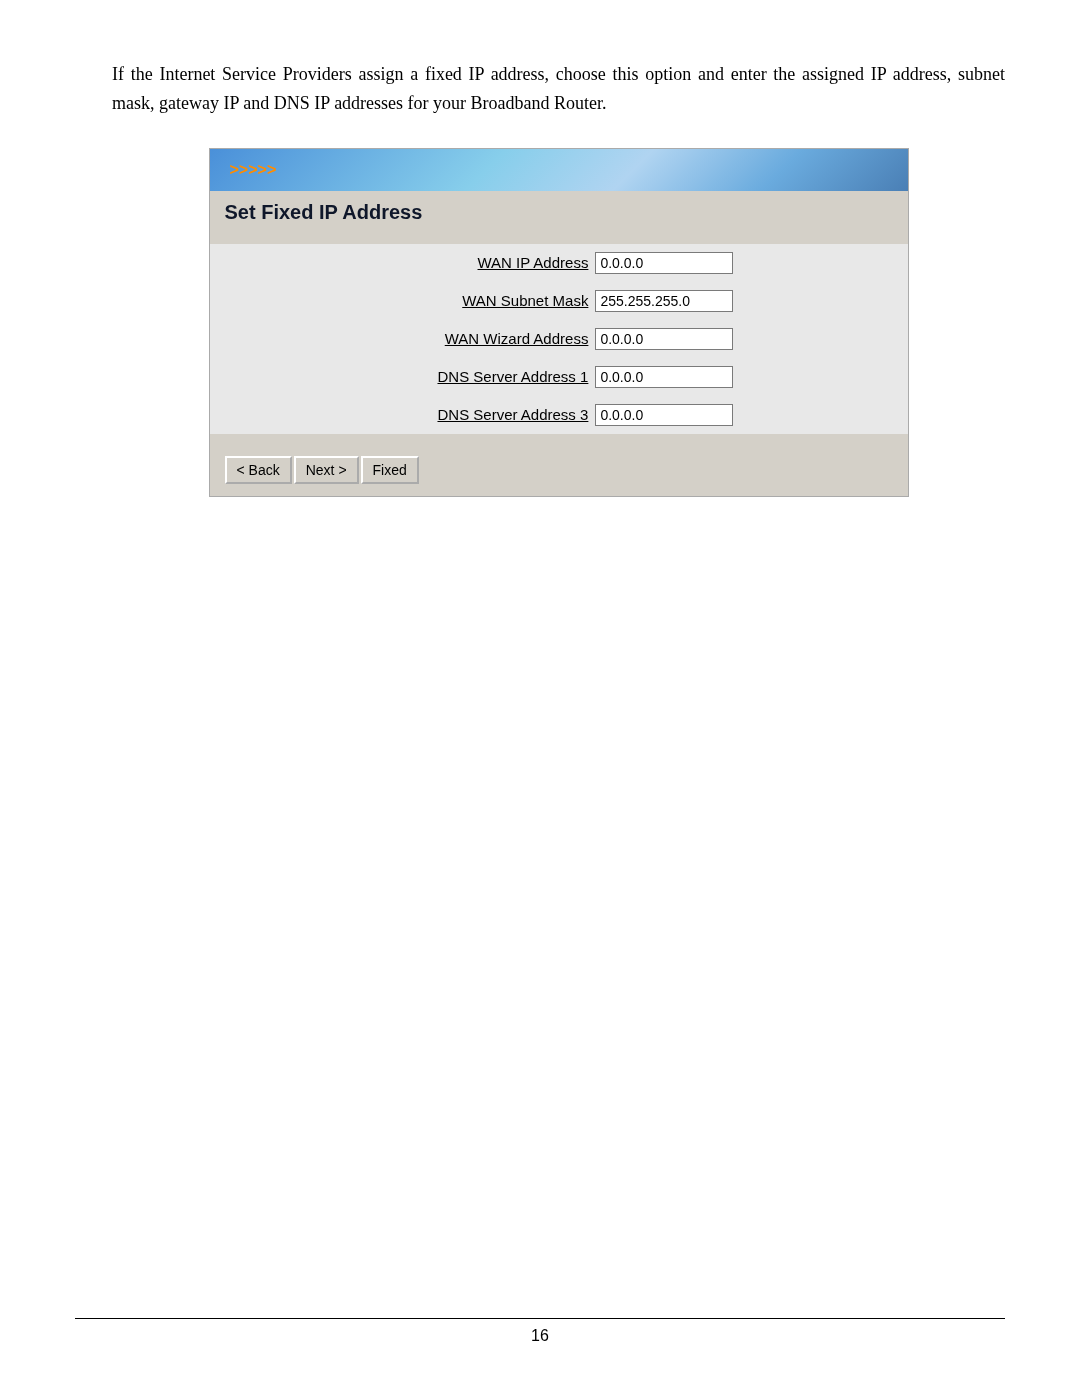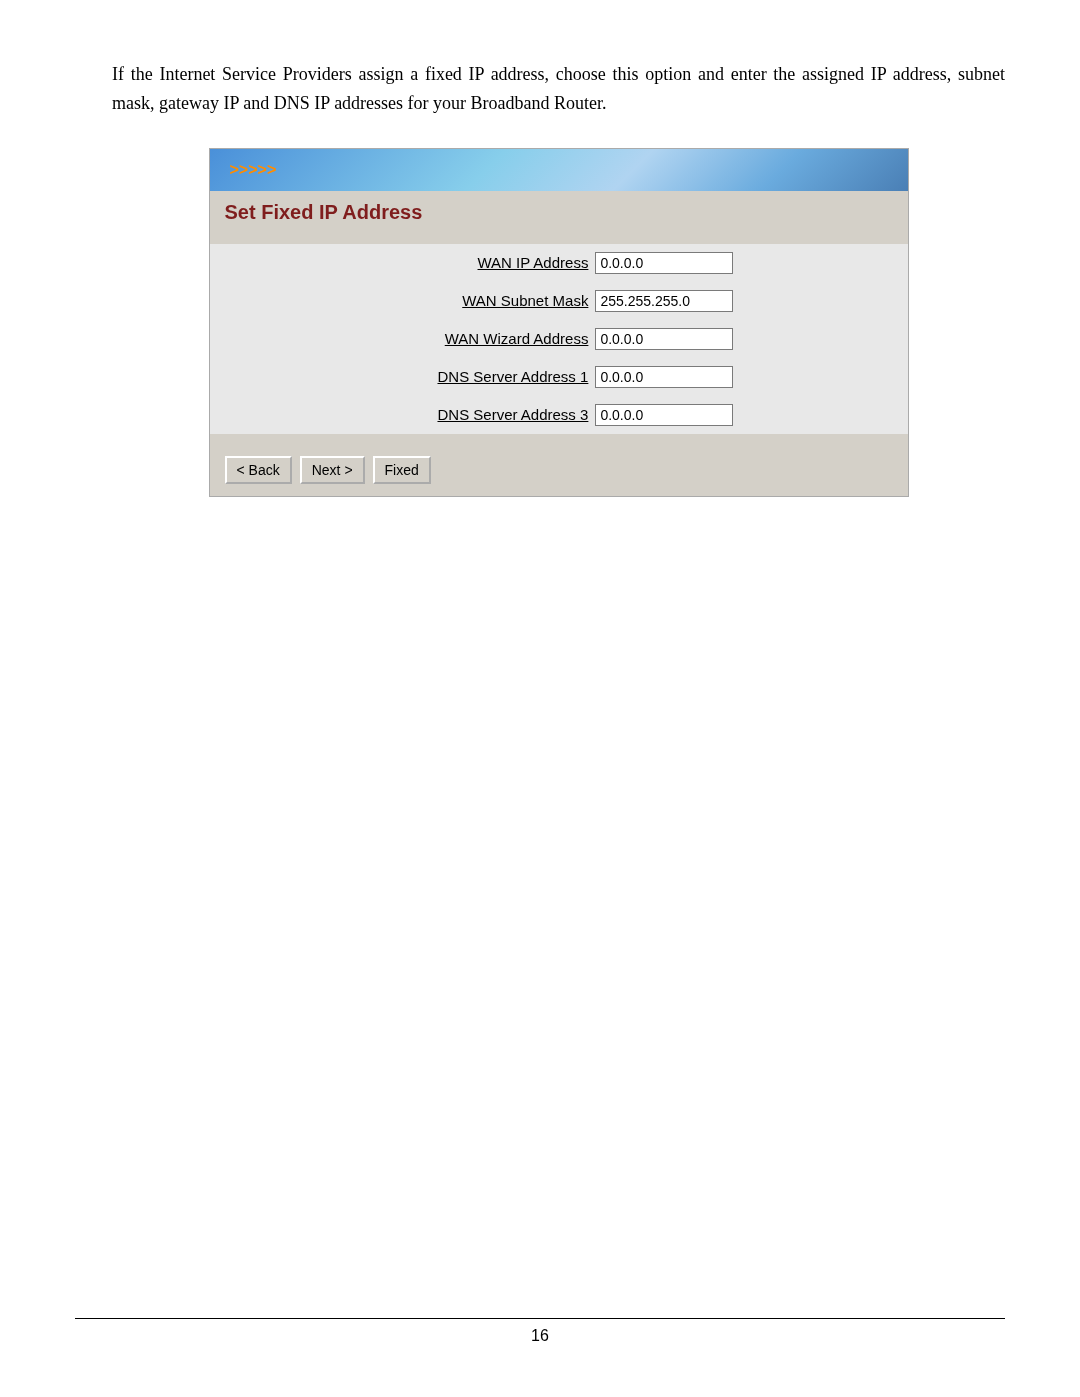--- a/index.html
+++ b/index.html
@@ -64,21 +64,21 @@
       background: #d4d0c8;
       padding: 0;
     }
 
     .section-title-row {
       padding: 10px 15px;
       background: #d4d0c8;
     }
 
     .section-title {
-      color: #7f1d1d;
+      color: #0f172a;
       font-size: 20px;
       font-weight: bold;
       font-family: Arial, sans-serif;
     }
 
     .form-table {
       width: 100%;
       background: #e8e8e8;
       border-collapse: collapse;
       margin-bottom: 0;
@@ -112,21 +112,21 @@
       font-size: 14px;
       font-family: Arial, sans-serif;
       color: #000000;
     }
 
     .button-row {
       padding: 12px 15px;
       background: #d4d0c8;
       display: flex;
       align-items: center;
-      gap: 8px;
+      gap: 2px;
     }
 
     .wizard-button {
       padding: 4px 10px;
       font-size: 14px;
       font-family: Arial, sans-serif;
       background: #d4d0c8;
       border: 2px outset #ffffff;
       cursor: pointer;
       color: #000000;

